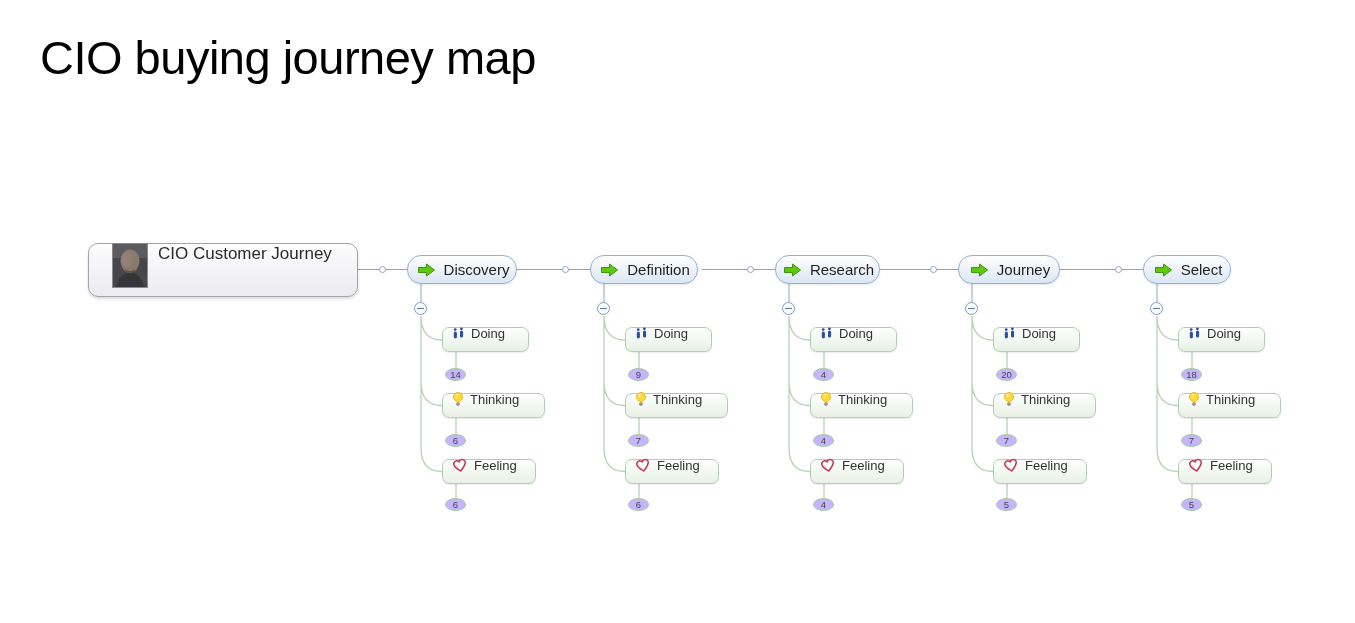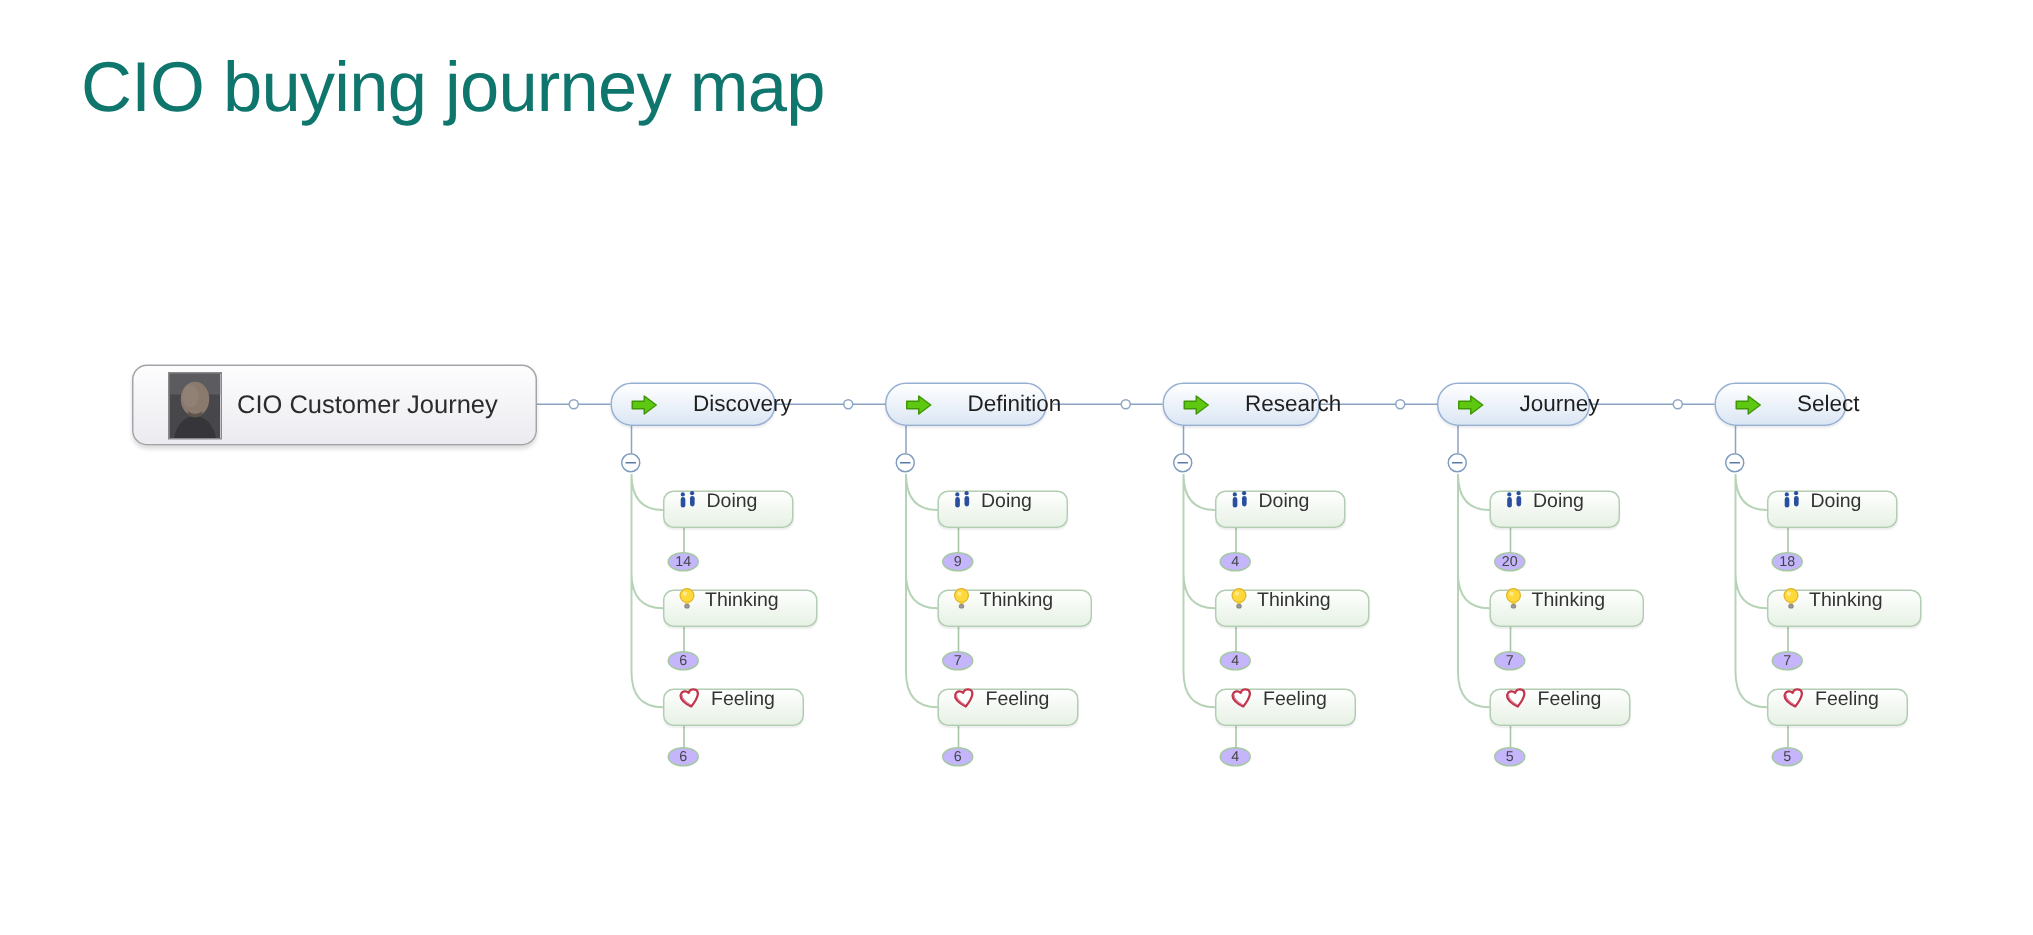--- a/index.html
+++ b/index.html
@@ -1,43 +1,43 @@
 <!DOCTYPE html>
 <html><head>
 <meta charset="utf-8">
 <style>
   html,body{margin:0;padding:0;background:#fff;}
   .canvas{
     position:relative;width:1355px;height:623px;background:#ffffff;overflow:hidden;
     font-family:"Liberation Sans",sans-serif;
   }
   .title{
-    position:absolute;left:54px;top:30px;margin:0;
-    font-size:47px;font-weight:300;letter-spacing:-0.5px;color:#0f766e;
+    position:absolute;left:40px;top:30px;margin:0;
+    font-size:47px;font-weight:300;letter-spacing:-0.5px;color:#000000;
     font-family:"Liberation Sans",sans-serif;
   }
   svg.connectors{position:absolute;left:0;top:0;z-index:1;}
   
   .root-node{
     position:absolute;left:88px;top:243px;width:270px;height:54px;z-index:2;
     background:linear-gradient(180deg,#fdfdfe 0%,#ebebf0 100%);
     border:1px solid #a3a3aa;border-radius:10px;
     box-shadow:0 2px 3px rgba(0,0,0,.14);
-    display:flex;align-items:center;gap:11px;padding:0 0 0 24px;box-sizing:border-box;
+    display:flex;align-items:flex-start;gap:11px;padding:0 0 0 24px;box-sizing:border-box;
   }
   .avatar{width:34px;height:43px;flex:0 0 auto;display:block;box-shadow:0 0 0 1px #8a8a8a;}
   .root-label{font-size:17px;color:#2b2b2b;}
   
   .stage-group{position:absolute;top:255px;z-index:2;}
   .stage-node{
     position:absolute;left:0;top:0;height:29px;box-sizing:border-box;
     background:linear-gradient(180deg,#ffffff 0%,#dbe6f4 100%);
     border:1px solid #96b0d4;border-radius:14px;
     box-shadow:0 1px 2px rgba(0,0,0,.10);
-    display:flex;align-items:center;gap:23px;padding:0 10px 0 12px;
+    display:flex;align-items:center;gap:8px;padding:0 10px 0 12px;justify-content:center;
   }
   .stage-label{font-size:15px;color:#1f1f1f;white-space:nowrap;}
   .collapse{
     position:absolute;left:7px;top:47px;width:13px;height:13px;box-sizing:border-box;
     background:#fff;border:1px solid #7f9cc0;border-radius:50%;
     display:flex;align-items:center;justify-content:center;
   }
   .minus-bar{width:7px;height:1.5px;background:#5a7aa8;display:block;}
   .sub-node{
     position:absolute;left:35px;height:25px;box-sizing:border-box;

